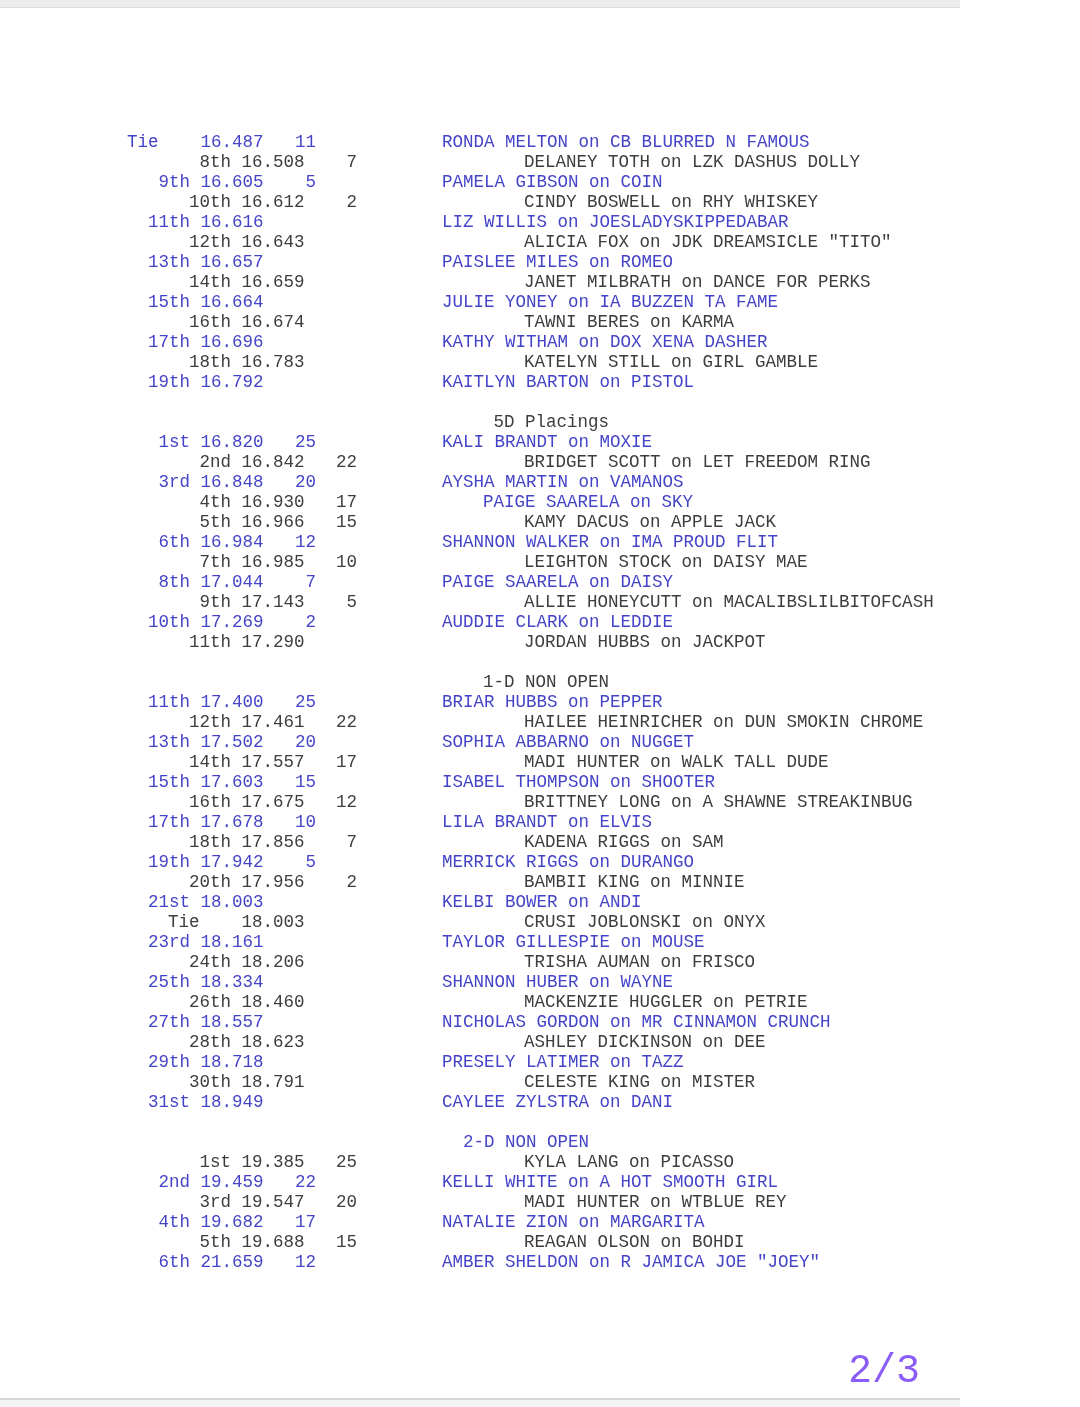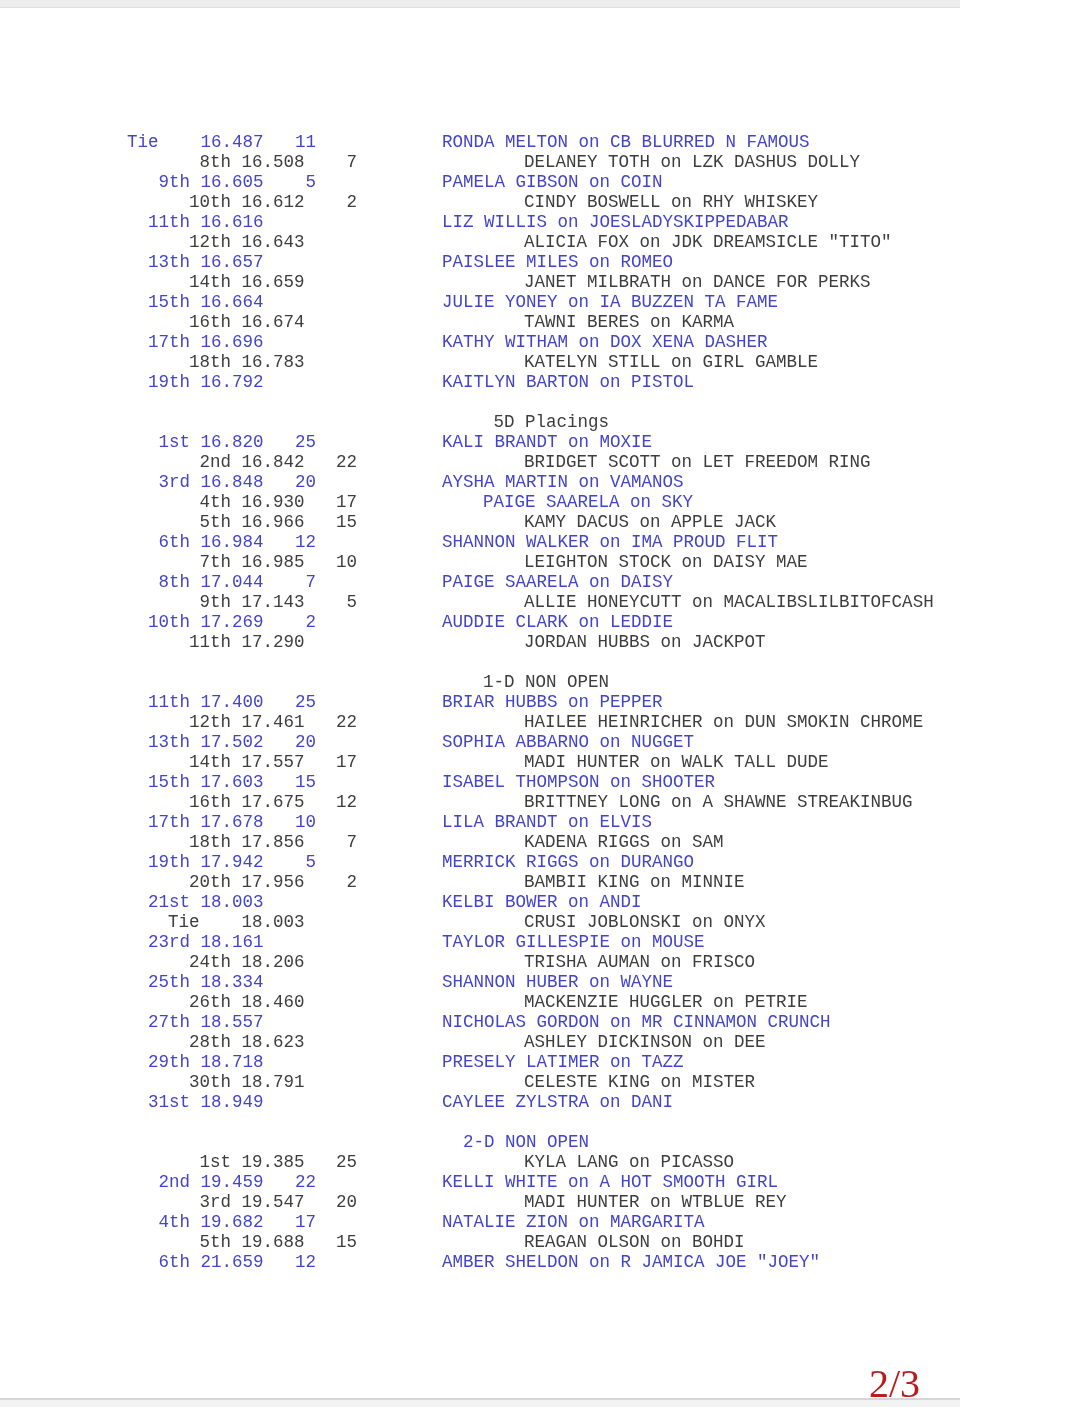--- a/index.html
+++ b/index.html
@@ -40,25 +40,24 @@
     top: 358px;
     width: 10px;
     height: 805px;
     border-radius: 6px;
     background: #dbdbdb;
   }
   .page-indicator {
     position: absolute;
     top: 1350px;
     right: 40px;
-    font-family: Liberation Serif, serif;
+    font-family: Liberation Mono, monospace;
     font-size: 40px;
     line-height: 44px;
-    color: #b91c1c;
-    margin-top: 12px;
+    color: #8b5cf6;
   }
   .bottom-divider {
     position: absolute;
     top: 1398px; left: 0; right: 0;
     height: 2px;
     background: #d6d6d6;
   }
   .bottom-strip {
     position: absolute;
     top: 1400px; left: 0; right: 0;

